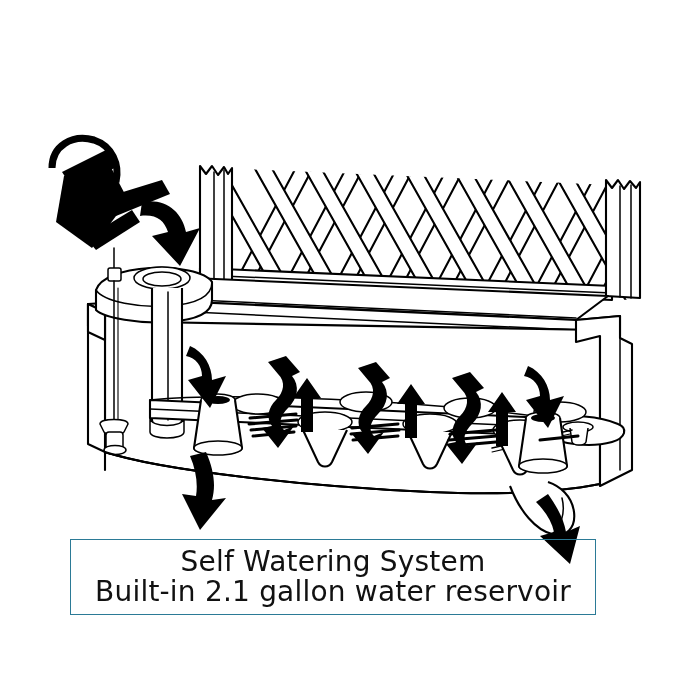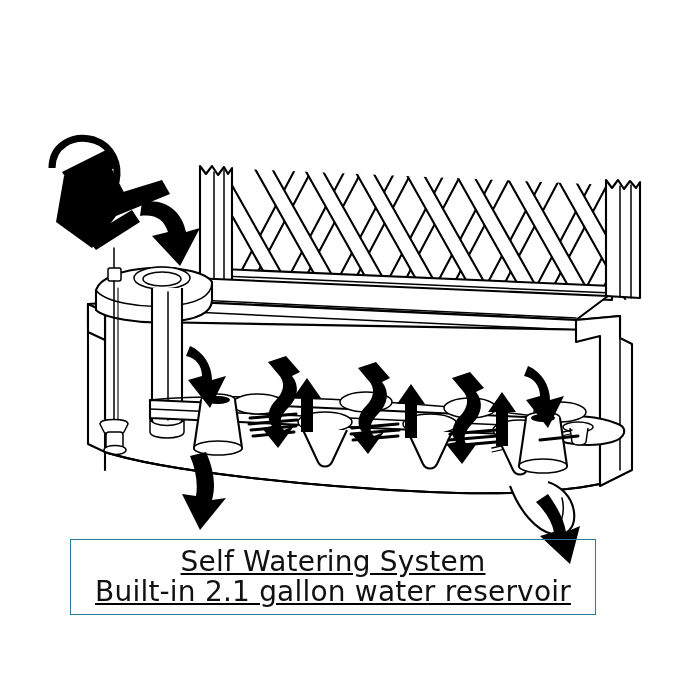--- a/index.html
+++ b/index.html
@@ -36,21 +36,20 @@
     width: 526px;
     height: 76px;
     box-sizing: border-box;
     border: 1.6px solid #2b7a96;
     background: transparent;
     display: flex;
     flex-direction: column;
     align-items: center;
     justify-content: center;
     z-index: 5;
-    text-decoration: underline;
   }
   .caption-line {
     color: #111111;
     font-family: "DejaVu Sans", sans-serif;
     font-weight: 400;
     line-height: 1.07;
     white-space: nowrap;
     text-align: center;
   }
   .caption-line.l1 { font-size: 28px; letter-spacing: 0.2px; }

